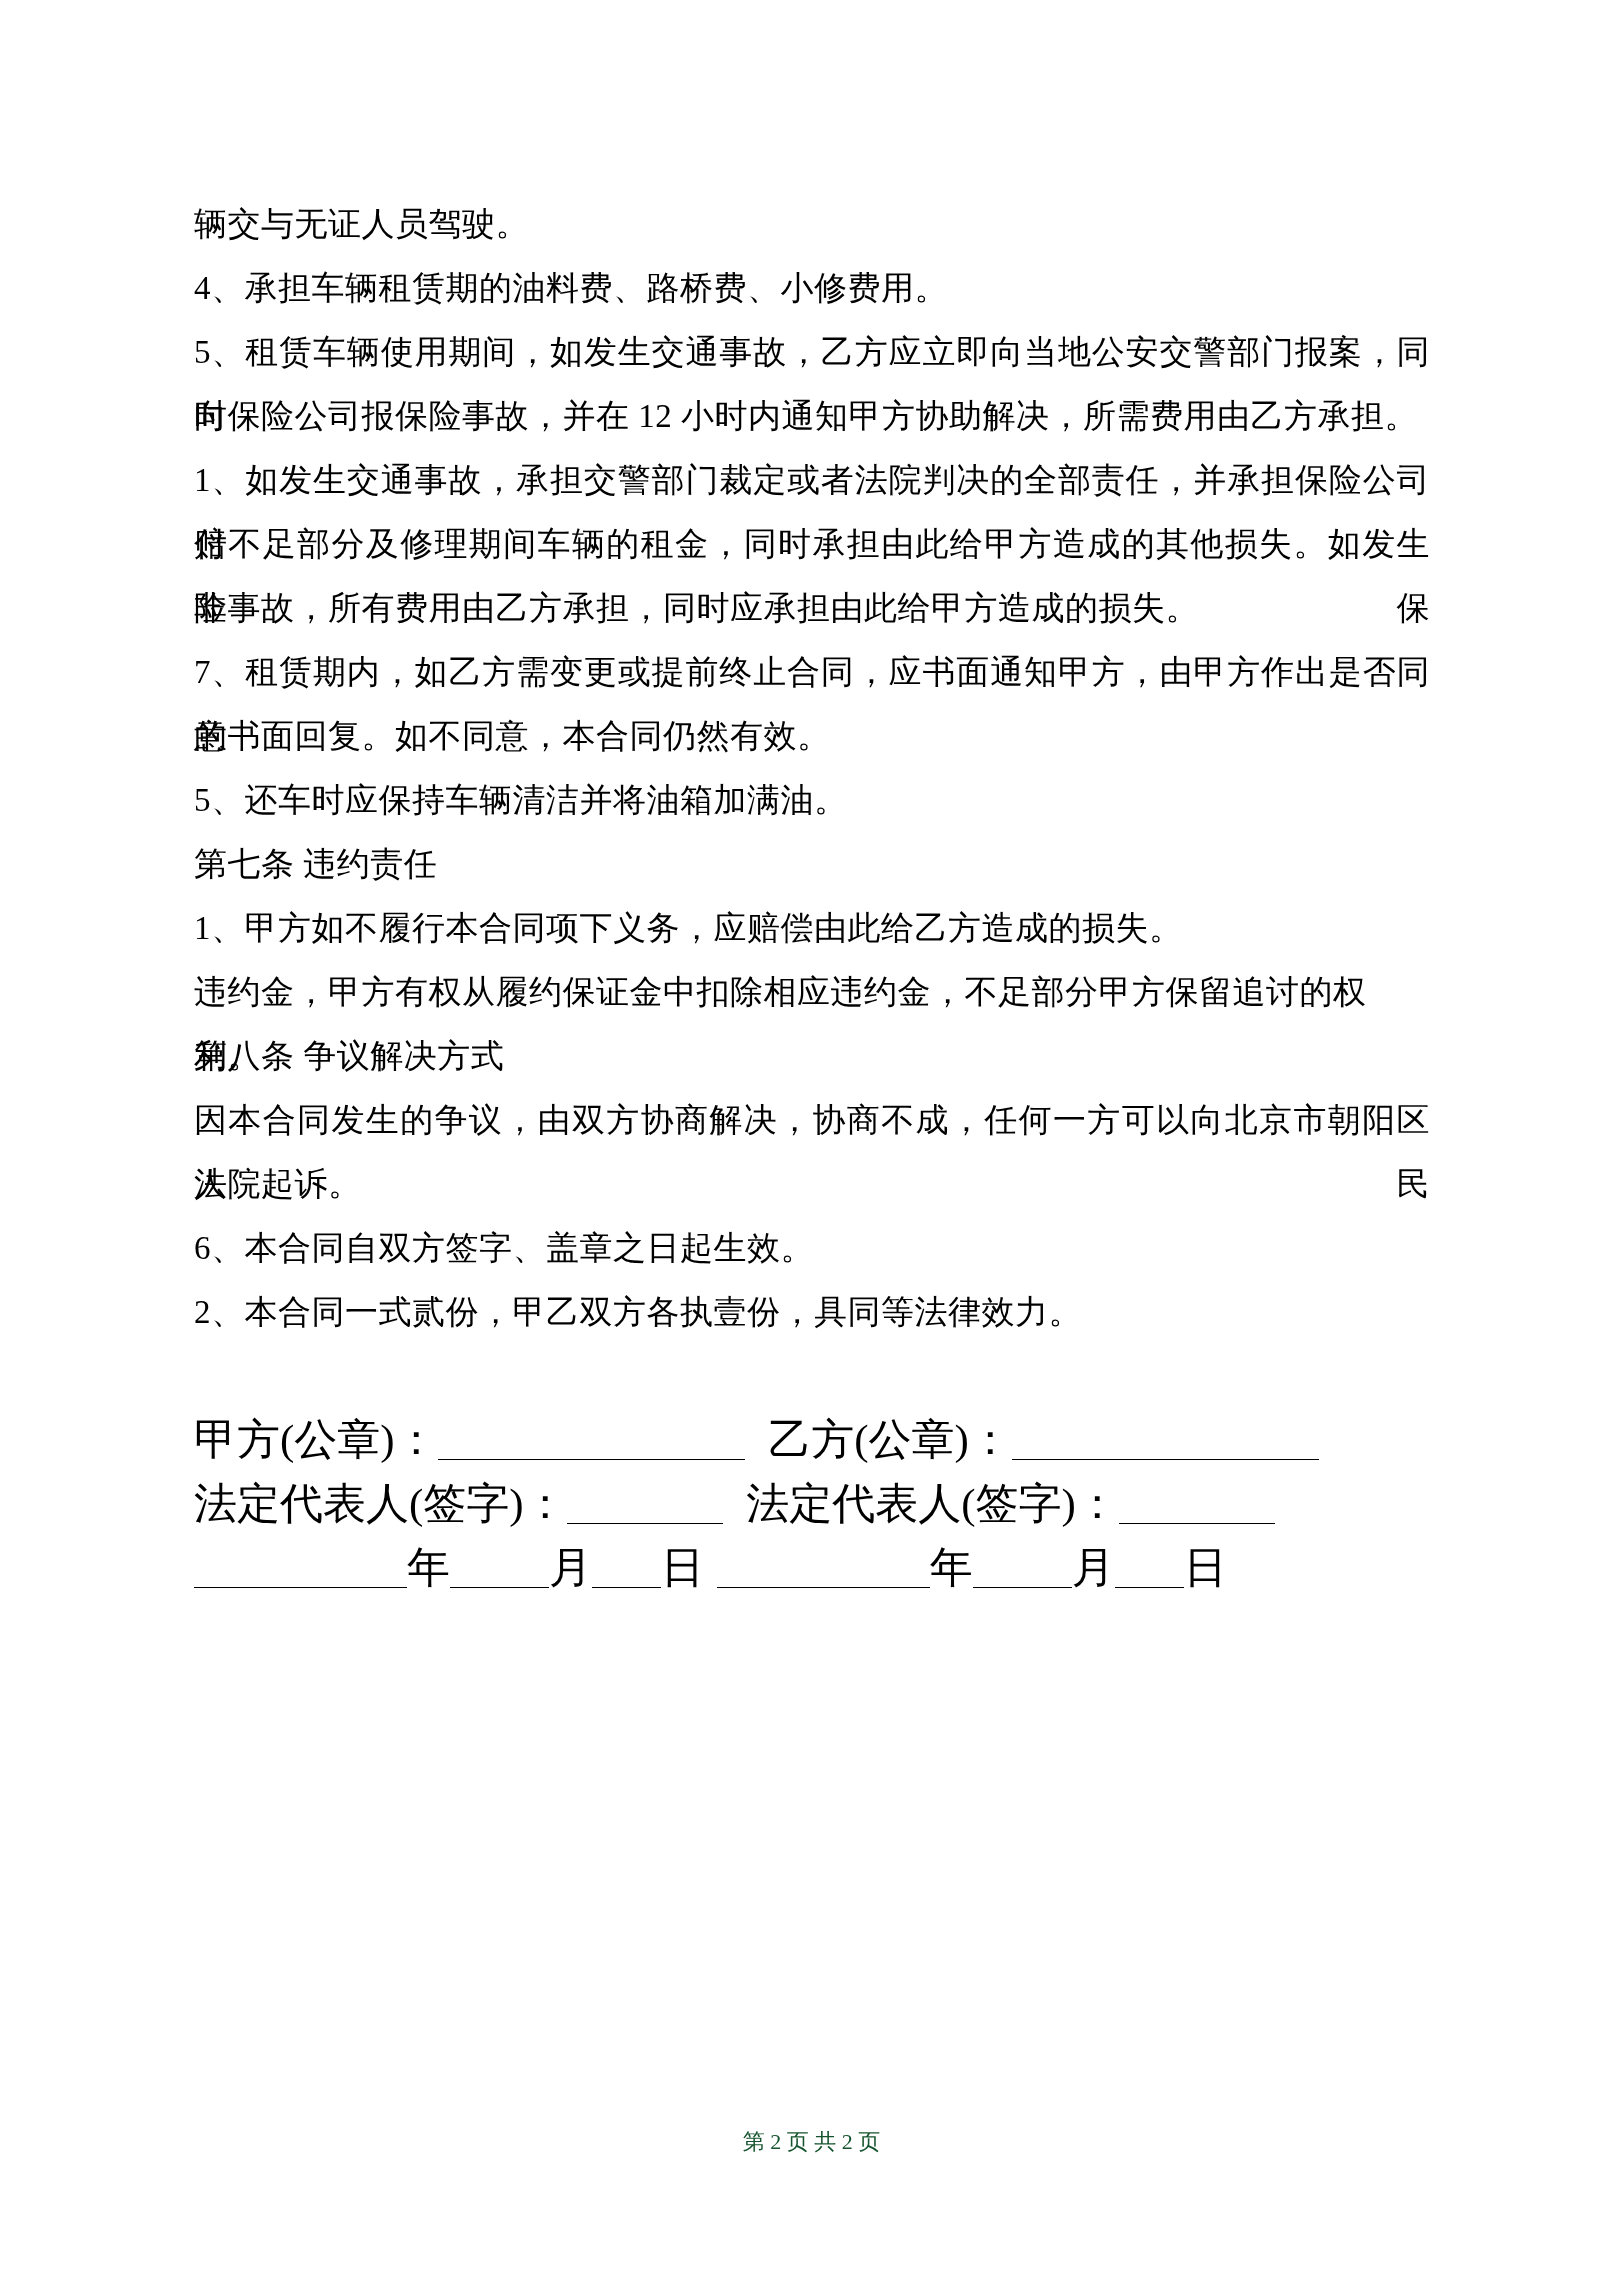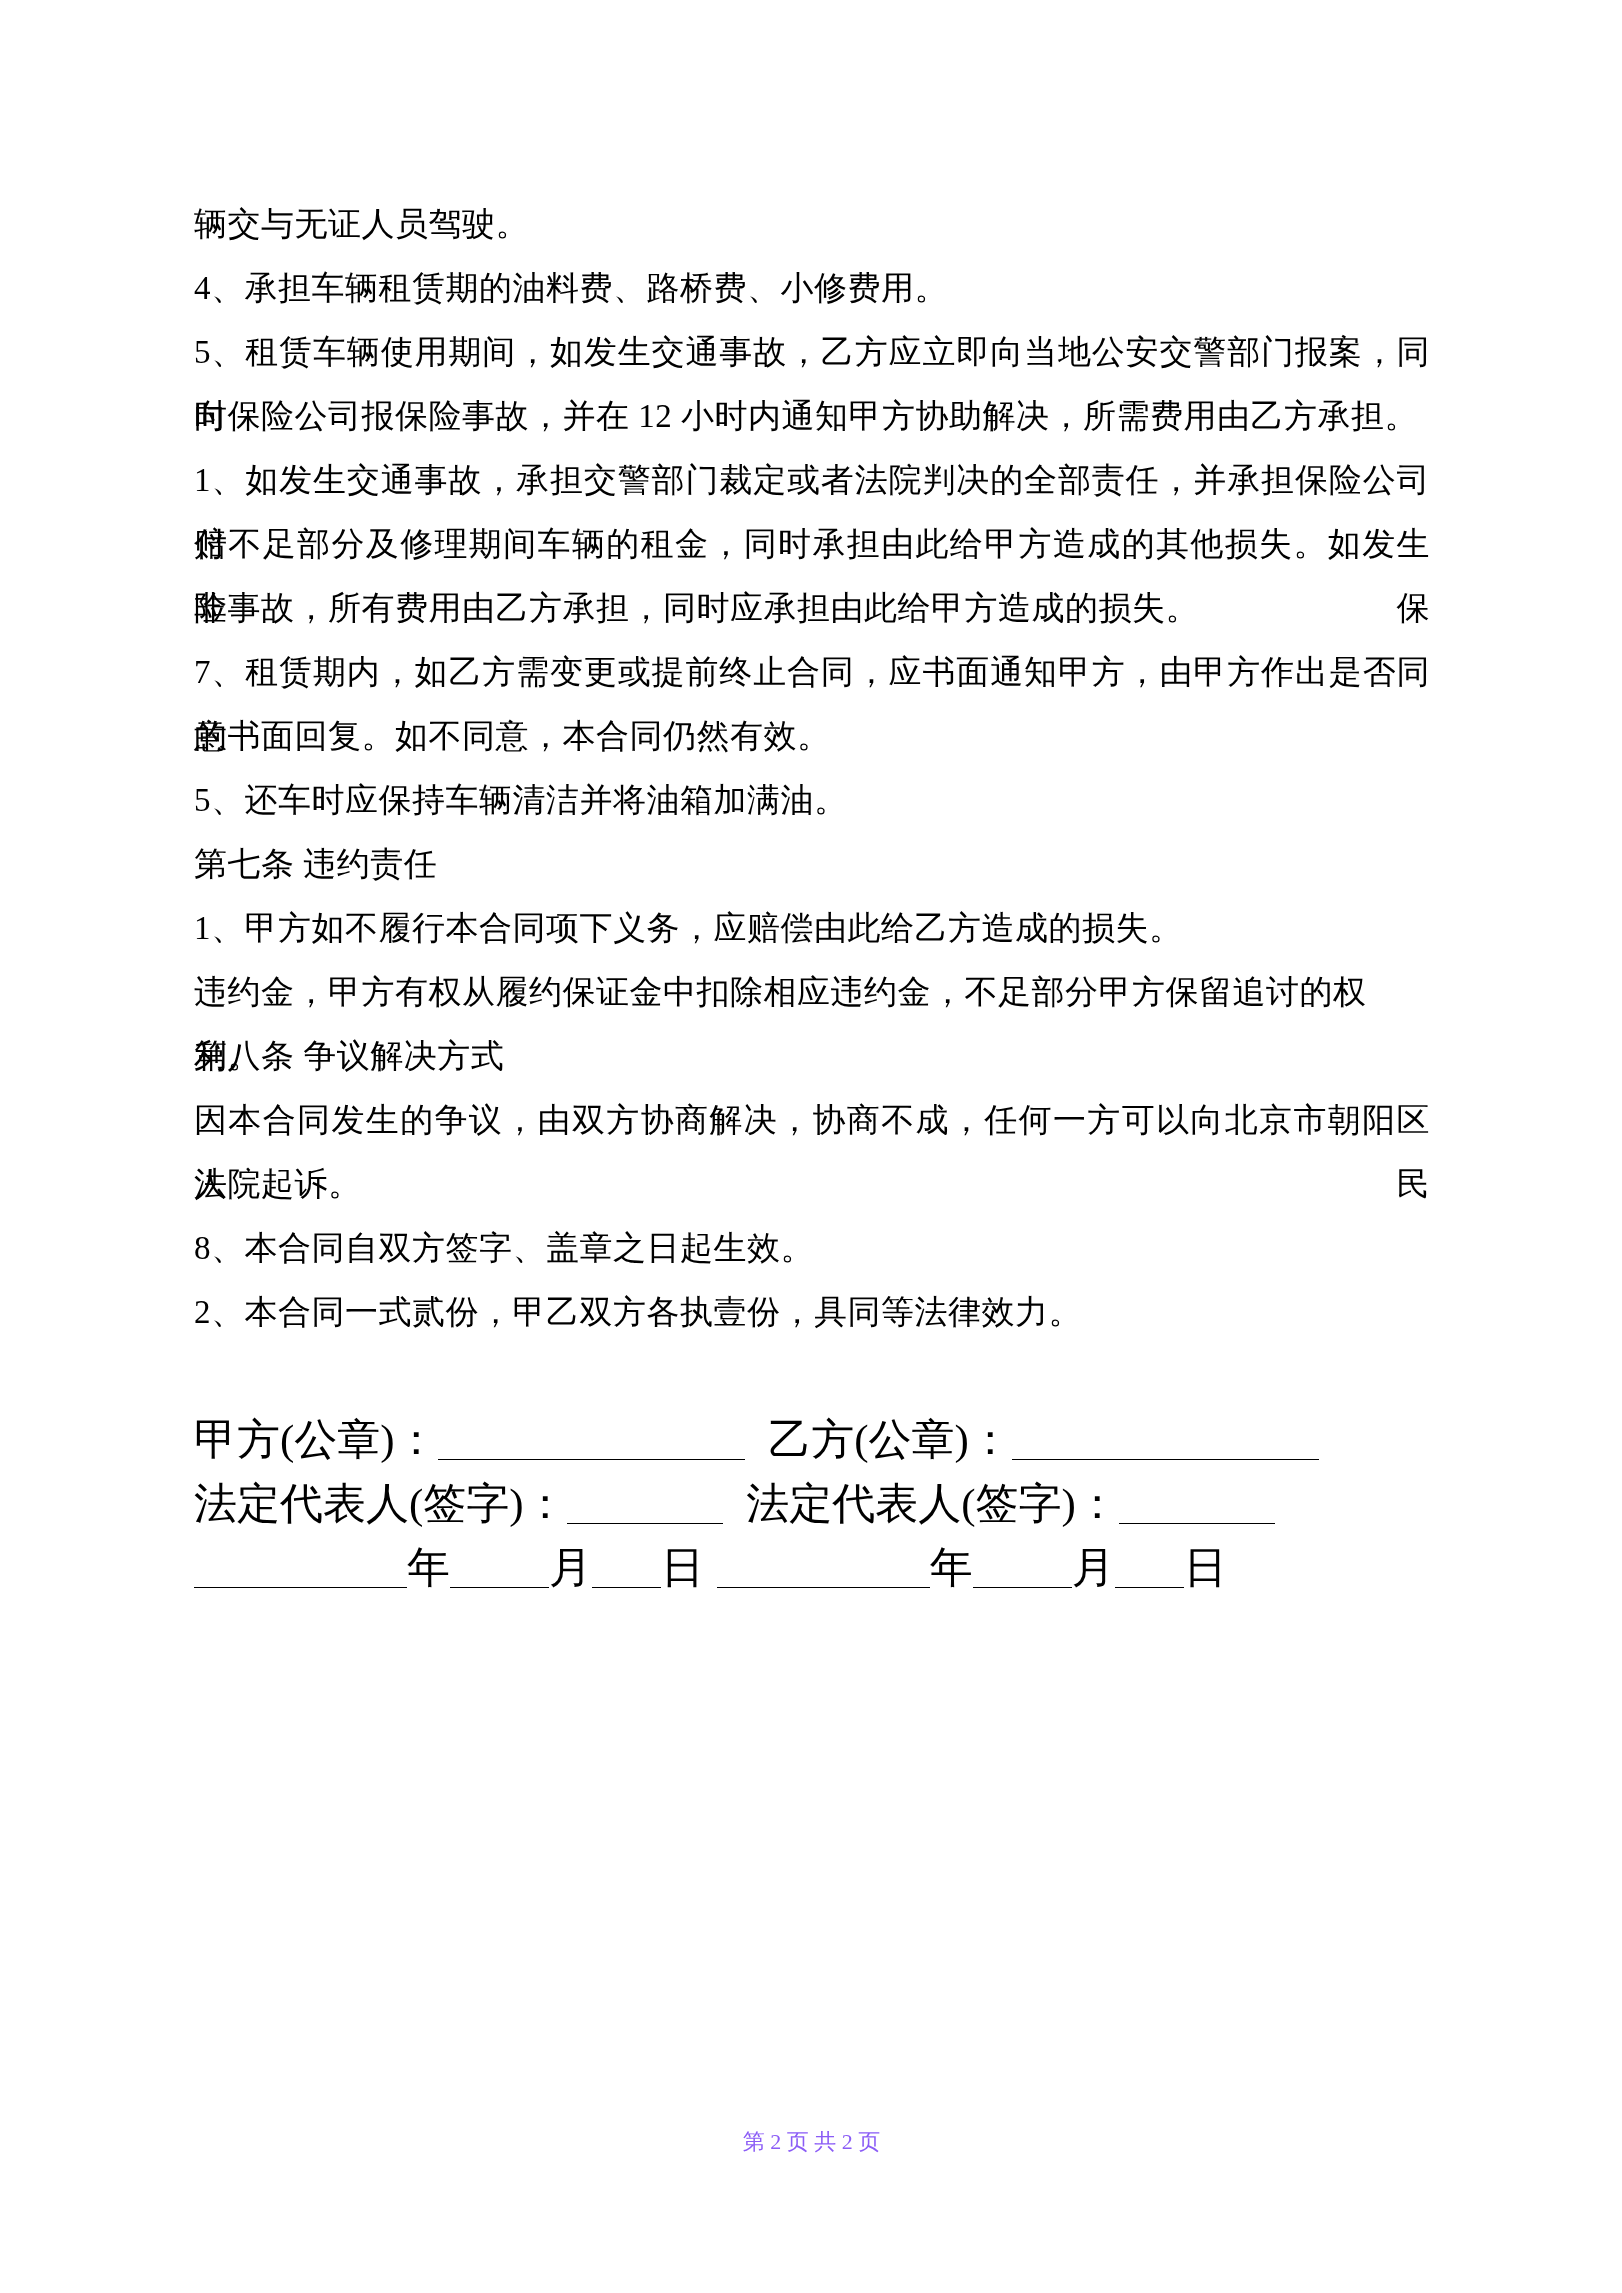--- a/index.html
+++ b/index.html
@@ -59,21 +59,21 @@
   .gap { margin-left: 23.6px; }
   .gap-sm { margin-left: 12.7px; }
   .footer {
     position: absolute;
     left: 0;
     top: 2126px;
     width: 1623px;
     text-align: center;
     font-size: 22px;
     line-height: 31px;
-    color: #8b5cf6;
+    color: #14532d;
   }
 </style>
 </head>
 <body>
 
 <div class="page">
   <div class="content">
 
     <div class="line">辆交与无证人员驾驶。</div>
     <div class="line">4、承担车辆租赁期的油料费、路桥费、小修费用。</div>
@@ -84,21 +84,21 @@
     <div class="line">险事故，所有费用由乙方承担，同时应承担由此给甲方造成的损失。</div>
     <div class="line fill">7、租赁期内，如乙方需变更或提前终止合同，应书面通知甲方，由甲方作出是否同意</div>
     <div class="line">的书面回复。如不同意，本合同仍然有效。</div>
     <div class="line">5、还车时应保持车辆清洁并将油箱加满油。</div>
     <div class="line">第七条 违约责任</div>
     <div class="line">1、甲方如不履行本合同项下义务，应赔偿由此给乙方造成的损失。</div>
     <div class="line">违约金，甲方有权从履约保证金中扣除相应违约金，不足部分甲方保留追讨的权利。</div>
     <div class="line">第八条 争议解决方式</div>
     <div class="line fill">因本合同发生的争议，由双方协商解决，协商不成，任何一方可以向北京市朝阳区人民</div>
     <div class="line">法院起诉。</div>
-    <div class="line">8、本合同自双方签字、盖章之日起生效。</div>
+    <div class="line">6、本合同自双方签字、盖章之日起生效。</div>
     <div class="line">2、本合同一式贰份，甲乙双方各执壹份，具同等法律效力。</div>
 
     <div class="spacer"></div>
 
     <div class="sig-row">
       <span>甲方(公章)：</span><span class="u u-seal"></span><span class="gap">乙方(公章)：</span><span class="u u-seal"></span>
     </div>
 
     <div class="sig-row">
       <span>法定代表人(签字)：</span><span class="u u-sign"></span><span class="gap">法定代表人(签字)：</span><span class="u u-sign"></span>

